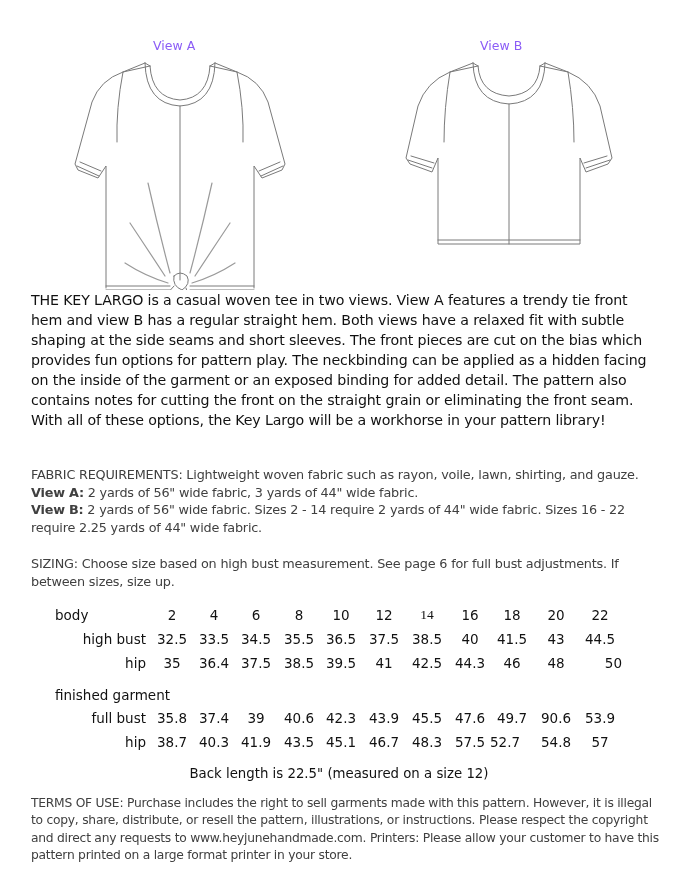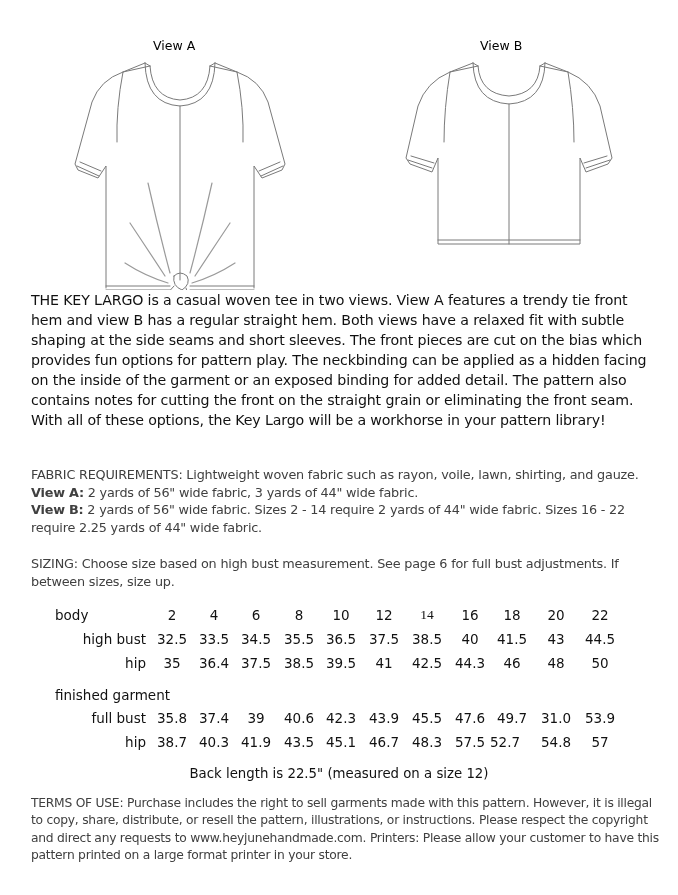--- a/index.html
+++ b/index.html
@@ -1,21 +1,21 @@
 <!DOCTYPE html>
 <html><head>
 <meta charset="utf-8">
 <style>
   html, body { margin: 0; padding: 0; background: #ffffff; }
   body {
     width: 678px; height: 895px; position: relative; overflow: hidden;
     font-family: "DejaVu Sans", sans-serif; color: #1a1a1a;
   }
   .view-label {
-    position: absolute; top: 38px; font-size: 12.5px; color: #000000;
+    position: absolute; top: 38px; font-size: 12.5px; color: #8b5cf6;
   }
   #label-a { left: 153px; }
   #label-b { left: 480px; }
   .sketch { position: absolute; }
   #sketch-a { left: 70px; top: 58px; width: 220px; height: 232px; }
   #sketch-b { left: 404px; top: 58px; width: 210px; height: 190px; }
   .sketch svg { width: 100%; height: 100%; }
   .sketch path, .sketch line { fill: none; stroke: #7a7a7a; stroke-width: 1; stroke-linejoin: round; stroke-linecap: round; }
   .sketch .fold { stroke: #9a9a9a; stroke-width: 1.2; }
 
@@ -130,33 +130,33 @@
     <div class="section-label" style="left: 150px; top: 655px; width: 44px; text-align: center;">35</div>
     <div class="section-label" style="left: 192px; top: 655px; width: 44px; text-align: center;">36.4</div>
     <div class="section-label" style="left: 234px; top: 655px; width: 44px; text-align: center;">37.5</div>
     <div class="section-label" style="left: 277px; top: 655px; width: 44px; text-align: center;">38.5</div>
     <div class="section-label" style="left: 319px; top: 655px; width: 44px; text-align: center;">39.5</div>
     <div class="section-label" style="left: 362px; top: 655px; width: 44px; text-align: center;">41</div>
     <div class="section-label" style="left: 405px; top: 655px; width: 44px; text-align: center;">42.5</div>
     <div class="section-label" style="left: 448px; top: 655px; width: 44px; text-align: center;">44.3</div>
     <div class="section-label" style="left: 490px; top: 655px; width: 44px; text-align: center;">46</div>
     <div class="section-label" style="left: 534px; top: 655px; width: 44px; text-align: center;">48</div>
-    <div class="section-label" style="left: 578px; top: 655px; width: 44px; text-align: center;">50</div>
+    <div class="section-label" style="left: 578px; top: 655px; width: 44px; text-align: right;">50</div>
     <div class="section-label" style="left: 55px; top: 687px;">finished garment</div>
     <div class="section-label" style="left: 40px; top: 710px; width: 106px; text-align: right;">full bust</div>
     <div class="section-label" style="left: 150px; top: 710px; width: 44px; text-align: center;">35.8</div>
     <div class="section-label" style="left: 192px; top: 710px; width: 44px; text-align: center;">37.4</div>
     <div class="section-label" style="left: 234px; top: 710px; width: 44px; text-align: center;">39</div>
     <div class="section-label" style="left: 277px; top: 710px; width: 44px; text-align: center;">40.6</div>
     <div class="section-label" style="left: 319px; top: 710px; width: 44px; text-align: center;">42.3</div>
     <div class="section-label" style="left: 362px; top: 710px; width: 44px; text-align: center;">43.9</div>
     <div class="section-label" style="left: 405px; top: 710px; width: 44px; text-align: center;">45.5</div>
     <div class="section-label" style="left: 448px; top: 710px; width: 44px; text-align: center;">47.6</div>
     <div class="section-label" style="left: 490px; top: 710px; width: 44px; text-align: center;">49.7</div>
-    <div class="section-label" style="left: 534px; top: 710px; width: 44px; text-align: center;">31.0</div>
+    <div class="section-label" style="left: 534px; top: 710px; width: 44px; text-align: center;">90.6</div>
     <div class="section-label" style="left: 578px; top: 710px; width: 44px; text-align: center;">53.9</div>
     <div class="section-label" style="left: 40px; top: 734px; width: 106px; text-align: right;">hip</div>
     <div class="section-label" style="left: 150px; top: 734px; width: 44px; text-align: center;">38.7</div>
     <div class="section-label" style="left: 192px; top: 734px; width: 44px; text-align: center;">40.3</div>
     <div class="section-label" style="left: 234px; top: 734px; width: 44px; text-align: center;">41.9</div>
     <div class="section-label" style="left: 277px; top: 734px; width: 44px; text-align: center;">43.5</div>
     <div class="section-label" style="left: 319px; top: 734px; width: 44px; text-align: center;">45.1</div>
     <div class="section-label" style="left: 362px; top: 734px; width: 44px; text-align: center;">46.7</div>
     <div class="section-label" style="left: 405px; top: 734px; width: 44px; text-align: center;">48.3</div>
     <div class="section-label" style="left: 448px; top: 734px; width: 44px; text-align: center;">57.5</div>

